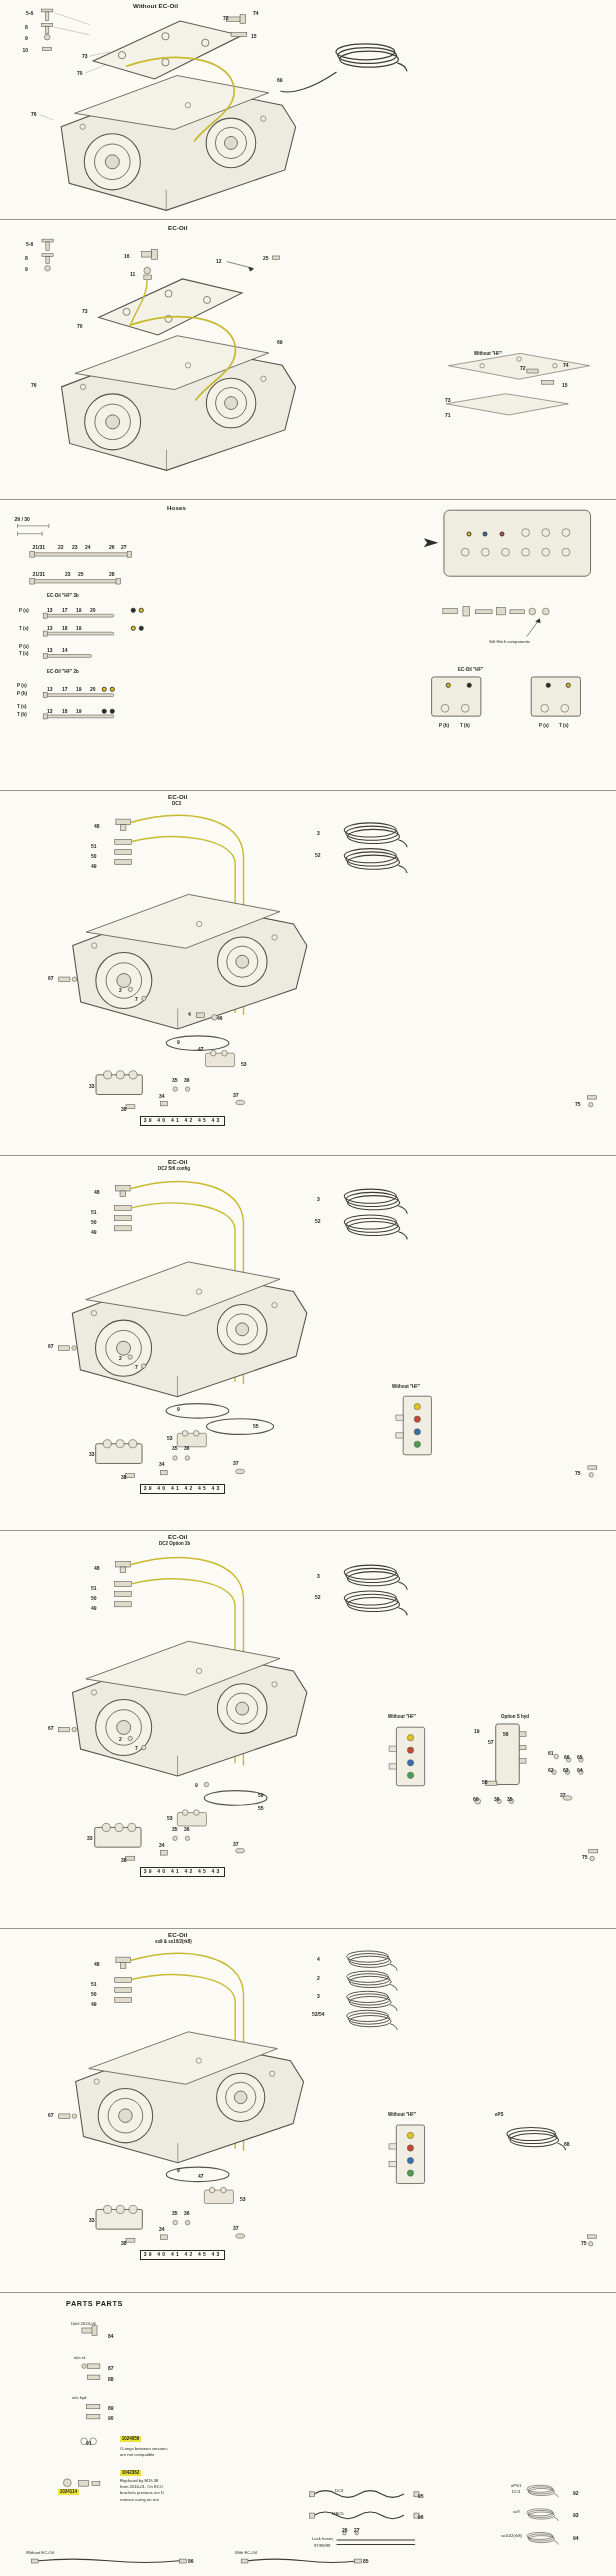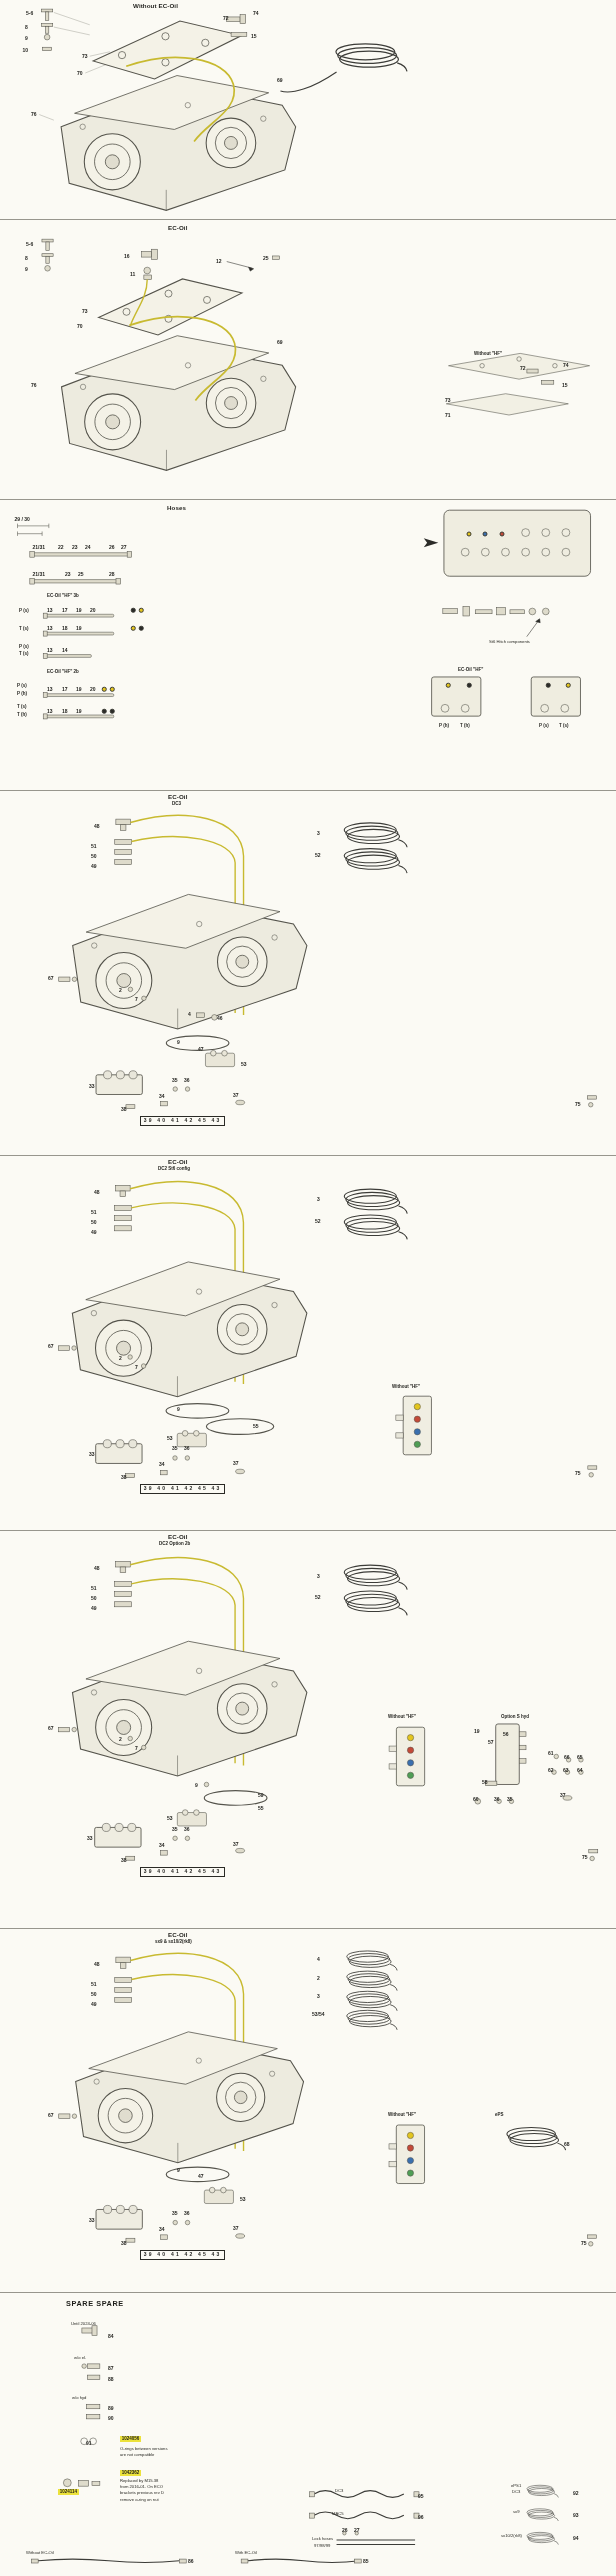--- a/index.html
+++ b/index.html
@@ -617,21 +617,21 @@
         <span class="lbl" style="left: 159px; top: 298px;">34</span>
         <span class="lbl" style="left: 233px; top: 297px;">37</span>
         <span class="lbl" style="left: 121px; top: 312px;">38</span>
         <span class="lbl boxed" style="left: 140px; top: 321px;">39 40 41 42 45 43</span>
         <span class="lbl sub2" style="left: 388px; top: 184px;">Without "HF"</span>
         <span class="lbl sub2" style="left: 495px; top: 184px;">ePS</span>
         <span class="lbl" style="left: 564px; top: 213px;">68</span>
         <span class="lbl" style="left: 581px; top: 312px;">75</span>
       </div>
       <div class="section" style="top: 2292px; height: 284px;">
-        <span class="lbl title2" style="left: 66px; top: 6.7px;">SPARE SPARE</span>
+        <span class="lbl title2" style="left: 66px; top: 6.7px;">PARTS PARTS</span>
         <span class="lbl note" style="left: 71px; top: 29px;">Until 2024-06</span>
         <span class="lbl" style="left: 108px; top: 41px;">84</span>
         <span class="lbl note" style="left: 74px; top: 63px;">w/o el.</span>
         <span class="lbl" style="left: 108px; top: 73px;">87</span>
         <span class="lbl" style="left: 108px; top: 84px;">88</span>
         <span class="lbl note" style="left: 72px; top: 103px;">w/o hyd</span>
         <span class="lbl" style="left: 108px; top: 113px;">89</span>
         <span class="lbl" style="left: 108px; top: 123px;">90</span>
         <span class="lbl" style="left: 86px; top: 148px;">91</span>
         <span class="lbl hl" style="left: 120px; top: 143px;">1024056</span>

